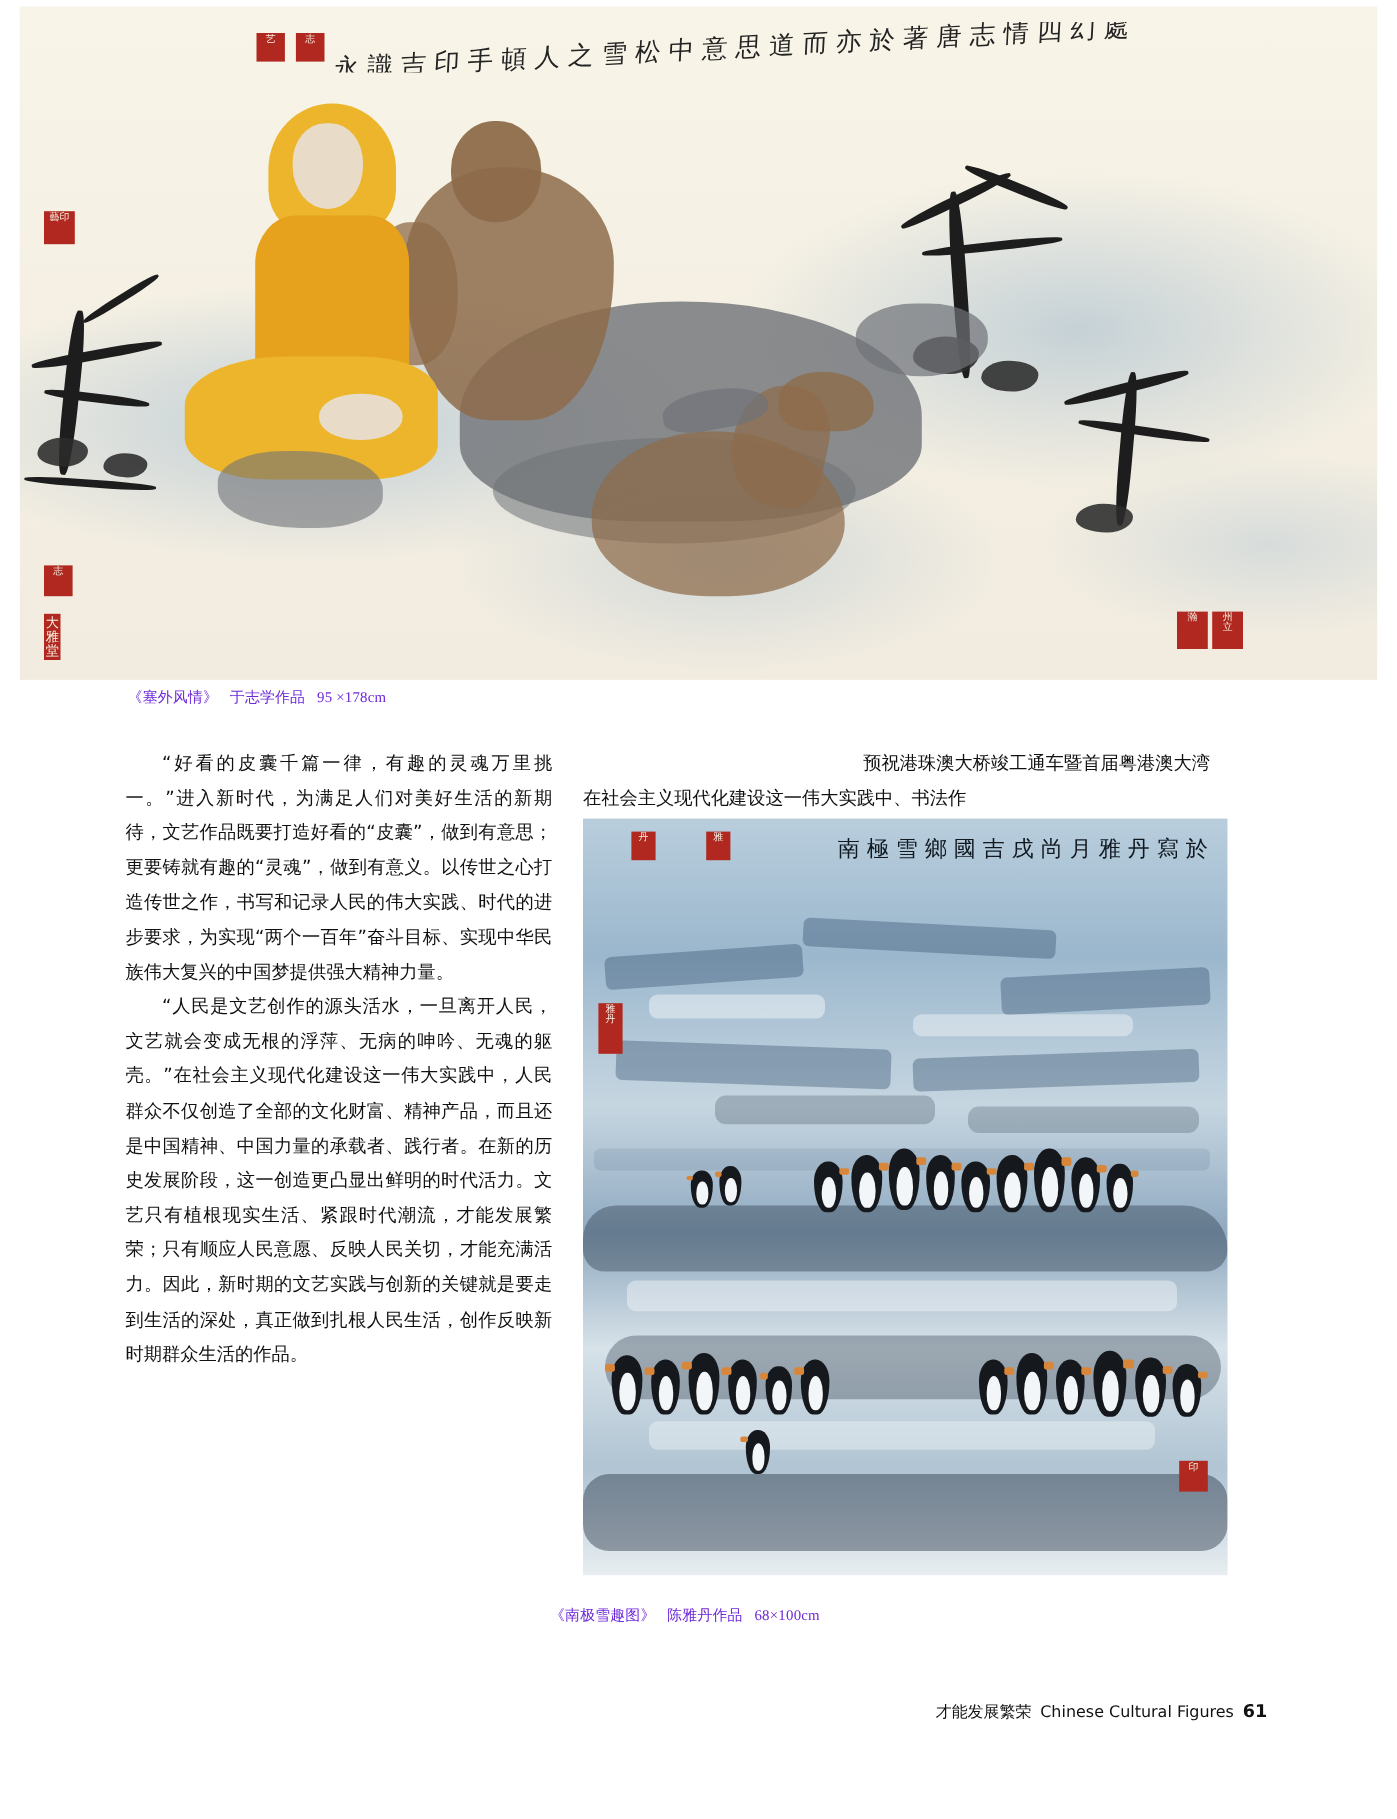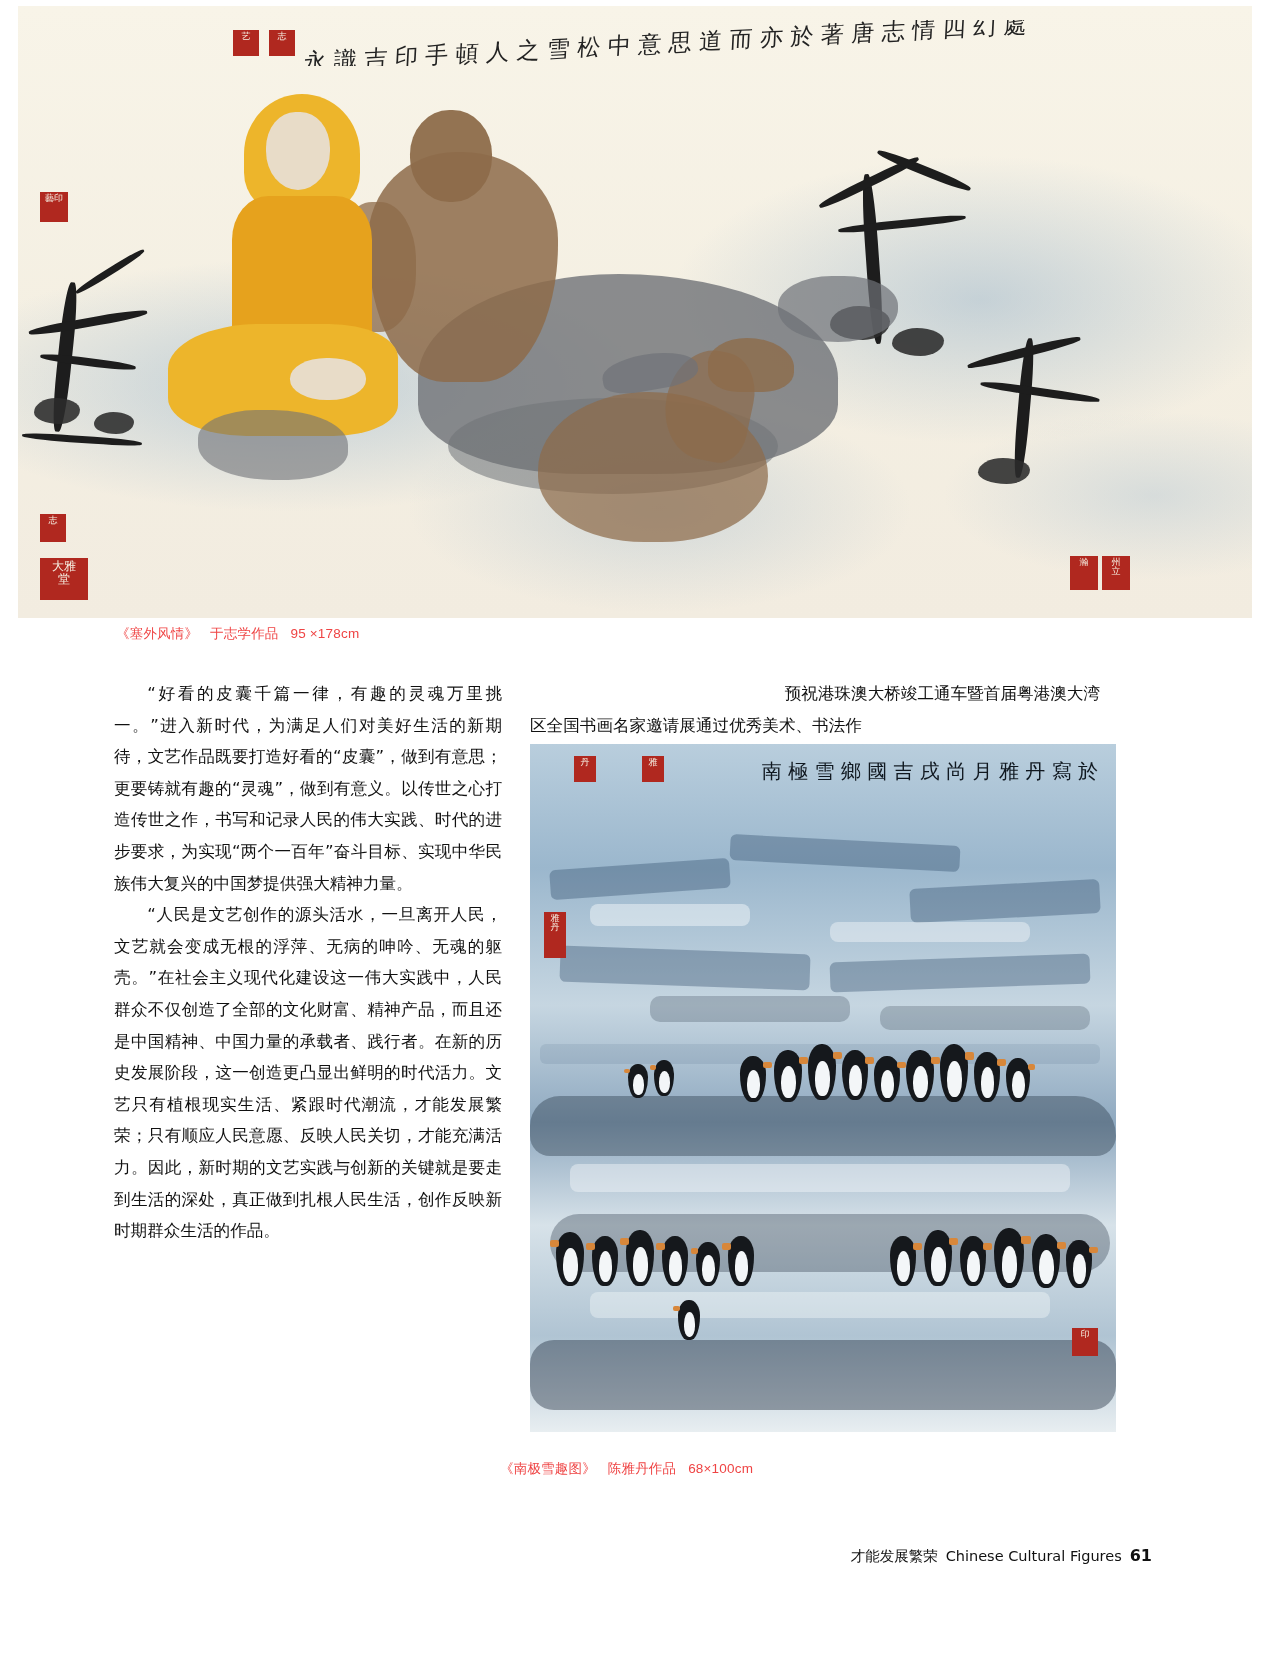--- a/index.html
+++ b/index.html
@@ -90,23 +90,23 @@
     opacity: .85;
   }
   .grey {
     position: absolute;
     background: #6f7277;
     opacity: .8;
   }
 
   .caption {
     position: absolute;
-    font-family: Liberation Sans, sans-serif;
+    font-family: Liberation Serif, serif;
     font-size: 13.5px;
-    color: #ef4444;
+    color: #6d28d9;
     letter-spacing: .2px;
   }
   .cap-top { left: 116px; top: 625px; }
   .cap-bottom { left: 500px; top: 1444px; margin-top: 16px; }
 
   
   .col-left {
     position: absolute;
     left: 114px;
     top: 678px;
@@ -233,21 +233,21 @@
   <div class="wash"></div>
 
   <div class="calli-row">
     <span class="seal" style="position:relative;top:0;left:0;width:26px;height:26px;">艺</span>
     <span class="seal" style="position:relative;top:0;left:0;width:26px;height:26px;">志</span>
     <span class="glyph">永  識  吉  印  手  頓  人  之  雪  松  中  意  思  道  而  亦  於  著  唐  志  情  四  幻  處</span>
   </div>
 
   <div class="seal" style="left:22px;top:186px;width:28px;height:30px;">藝印</div>
   <div class="seal" style="left:22px;top:508px;width:26px;height:28px;">志</div>
-  <div class="seal" style="left:22px;top:552px;width:48px;height:42px;font-size:12px;">大雅<br>堂</div>
+  <div class="seal" style="left:22px;top:552px;width:15px;height:42px;font-size:12px;">大雅<br>堂</div>
   <div class="seal" style="left:1052px;top:550px;width:28px;height:34px;">瀚</div>
   <div class="seal" style="left:1084px;top:550px;width:28px;height:34px;">州<br>立</div>
 
   <div class="ink-stroke" style="left:40px;top:276px;width:14px;height:150px;transform:rotate(6deg);"></div>
   <div class="ink-stroke" style="left:10px;top:312px;width:120px;height:9px;transform:rotate(-10deg);"></div>
   <div class="ink-stroke" style="left:22px;top:352px;width:96px;height:8px;transform:rotate(7deg);"></div>
   <div class="ink-stroke" style="left:52px;top:262px;width:80px;height:7px;transform:rotate(-32deg);"></div>
   <div class="ink-blot" style="left:16px;top:392px;width:46px;height:26px;"></div>
   <div class="ink-blot" style="left:76px;top:406px;width:40px;height:22px;"></div>
   <div class="ink-stroke" style="left:4px;top:430px;width:120px;height:7px;transform:rotate(4deg);"></div>
@@ -292,21 +292,21 @@
   &nbsp;&nbsp;<span>95 ×178cm</span>
 </div>
 
 <div class="col-left">
   <p class="indent">“好看的皮囊千篇一律，有趣的灵魂万里挑一。”进入新时代，为满足人们对美好生活的新期待，文艺作品既要打造好看的“皮囊”，做到有意思；更要铸就有趣的“灵魂”，做到有意义。以传世之心打造传世之作，书写和记录人民的伟大实践、时代的进步要求，为实现“两个一百年”奋斗目标、实现中华民族伟大复兴的中国梦提供强大精神力量。</p>
   <p class="indent">“人民是文艺创作的源头活水，一旦离开人民，文艺就会变成无根的浮萍、无病的呻吟、无魂的躯壳。”在社会主义现代化建设这一伟大实践中，人民群众不仅创造了全部的文化财富、精神产品，而且还是中国精神、中国力量的承载者、践行者。在新的历史发展阶段，这一创造更凸显出鲜明的时代活力。文艺只有植根现实生活、紧跟时代潮流，才能发展繁荣；只有顺应人民意愿、反映人民关切，才能充满活力。因此，新时期的文艺实践与创新的关键就是要走到生活的深处，真正做到扎根人民生活，创作反映新时期群众生活的作品。</p>
 </div>
 
 <div class="col-right-text">
   <p class="center">预祝港珠澳大桥竣工通车暨首届粤港澳大湾</p>
-  <p>区全国书画名家邀请展通过优秀美术、书法作</p>
+  <p>在社会主义现代化建设这一伟大实践中、书法作</p>
 </div>
 
 <div class="bot-art">
   <div class="ice"></div>
 
   <div class="ice-band" style="left:20px;top:120px;width:180px;height:30px;transform:rotate(-4deg);"></div>
   <div class="ice-band" style="left:200px;top:96px;width:230px;height:26px;transform:rotate(3deg);"></div>
   <div class="ice-band" style="left:380px;top:140px;width:190px;height:34px;transform:rotate(-3deg);"></div>
   <div class="ice-light" style="left:60px;top:160px;width:160px;height:22px;opacity:.6;"></div>
   <div class="ice-light" style="left:300px;top:178px;width:200px;height:20px;opacity:.55;"></div>

